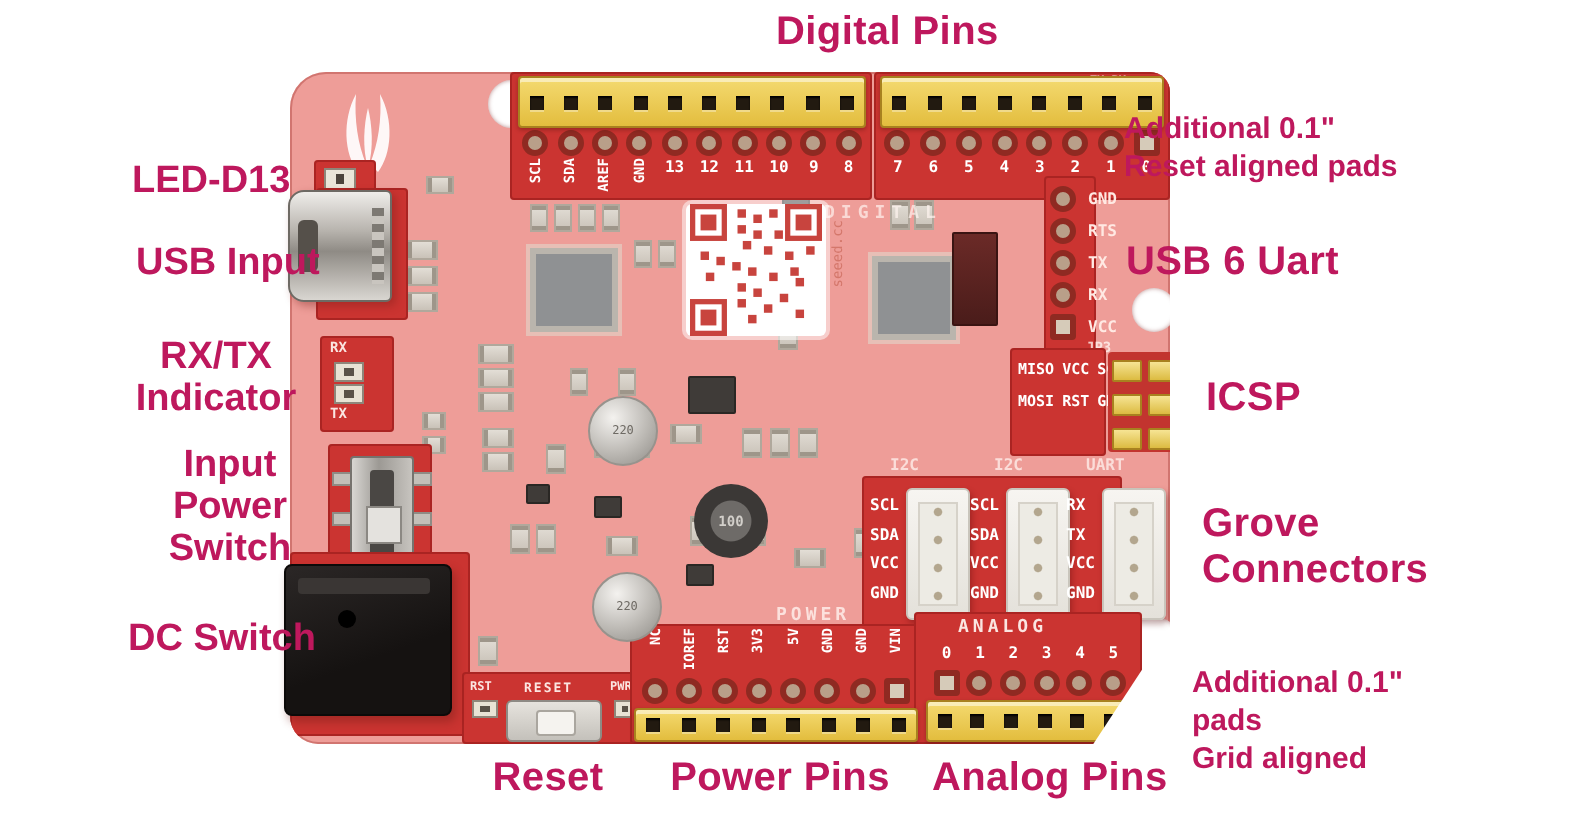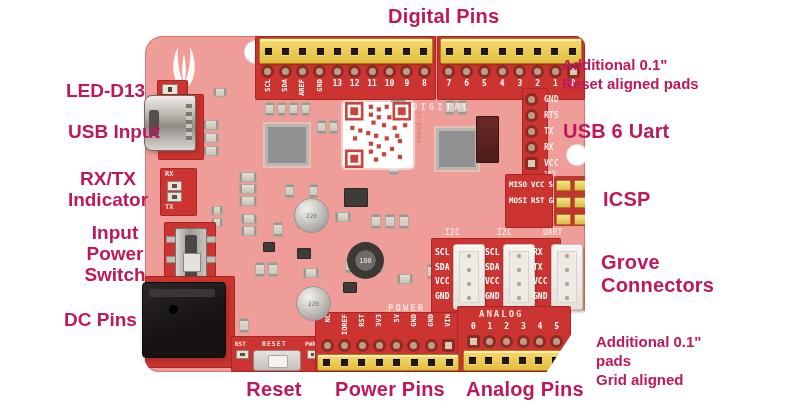--- a/index.html
+++ b/index.html
@@ -493,21 +493,21 @@
   </div>
 
   <div class="ann mid" style="left:68px;top:121px">USB Input</div>
 
   <div class="ann mid center" style="left:78px;top:222px;width:74px">
     <div class="ln">Input</div>
     <div class="ln">Power</div>
     <div class="ln">Switch</div>
   </div>
 
-  <div class="ann mid" style="left:64px;top:309px">DC Pins</div>
+  <div class="ann mid" style="left:64px;top:309px">DC Switch</div>
 
   <div class="ann big" style="left:563px;top:120px">USB 6 Uart</div>
   <div class="ann big" style="left:603px;top:188px">ICSP</div>
 
   <div class="ann big" style="left:601px;top:251px">
     <div class="ln" style="line-height:23px">Grove</div>
     <div class="ln" style="line-height:23px">Connectors</div>
   </div>
 
   <div class="ann small" style="left:596px;top:332px">

